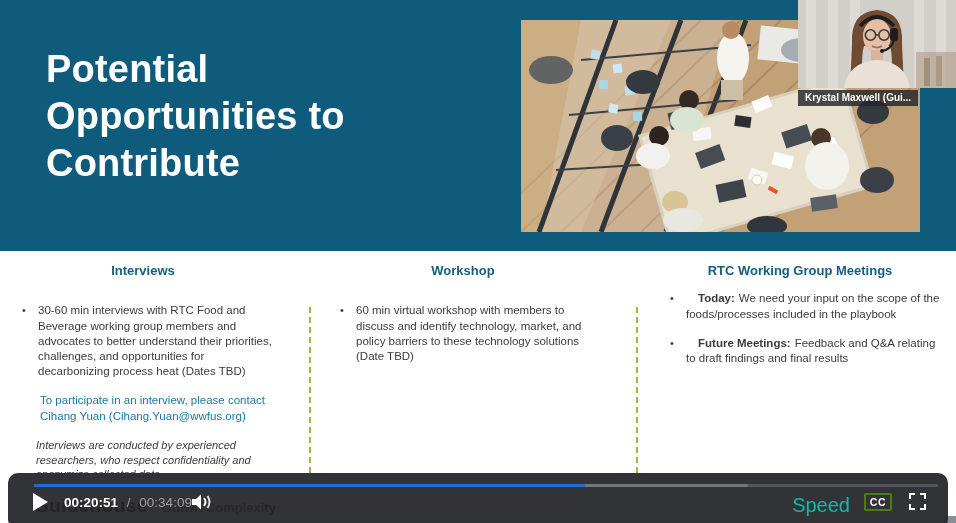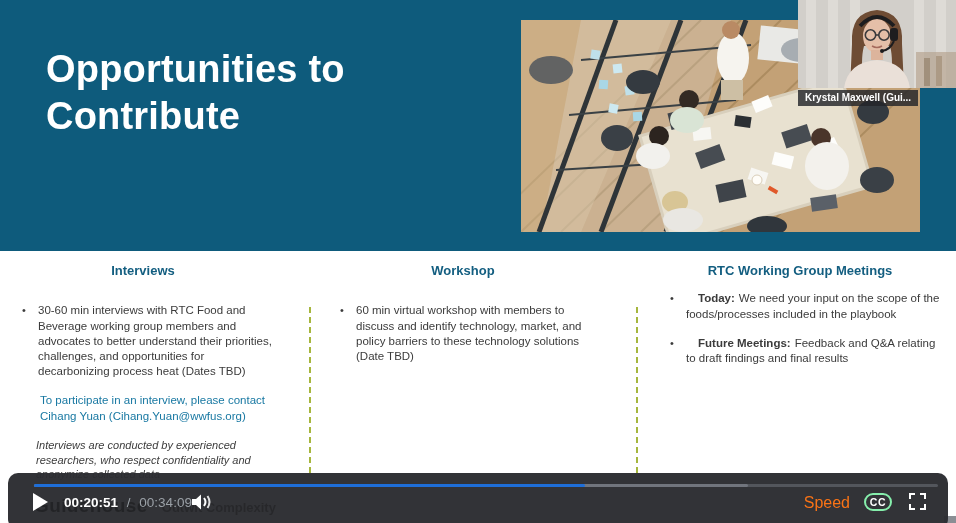--- a/index.html
+++ b/index.html
@@ -53,37 +53,38 @@
 
   .time-group { position:absolute; left:56px; top:22px; font-size:13.5px; white-space:nowrap; }
   .time-current { font-weight:bold; color:#fff; }
   .time-sep, .time-duration { color:#9aa0a6; font-weight:normal; }
   .time-sep { margin:0 5px; }
 
   .volume-btn { position:absolute; left:182px; top:20px; width:24px; height:18px; cursor:pointer; }
 
   .bar-watermark { position:absolute; left:0; right:0; top:28px; text-align:center; font-size:10.5px; color:#5c5f66; pointer-events:none; }
 
-  .speed-btn { position:absolute; right:98px; top:21px; font-size:16px; color:#f97316; cursor:pointer; }
-  .cc-btn { position:absolute; right:56px; top:20px; border:2px solid #86efac; border-radius:9px; font-size:10.5px;
+  .speed-btn { position:absolute; right:98px; top:21px; font-size:20px; color:#14b8a6; cursor:pointer; }
+  .cc-btn { position:absolute; right:56px; top:20px; border:2px solid #4d7c0f; border-radius:2px; font-size:10.5px;
     font-weight:bold; padding:1px 4px 1px; letter-spacing:.5px; cursor:pointer; }
   .fs-btn { position:absolute; right:22px; top:20px; width:17px; height:17px; cursor:pointer; }
   .fs-btn span { position:absolute; width:6px; height:6px; border:2.5px solid #fff; }
   .fs-btn .tl { left:0; top:0;    border-right:none; border-bottom:none; }
   .fs-btn .tr { right:0; top:0;   border-left:none;  border-bottom:none; }
   .fs-btn .bl { left:0; bottom:0; border-right:none; border-top:none; }
   .fs-btn .br { right:0; bottom:0;border-left:none;  border-top:none; }
 </style>
 </head>
 <body>
 
 <div class="page">
 
   <div class="hero">
     <div class="title">
+      <div>Potential</div>
       <div>Opportunities to</div>
       <div>Contribute</div>
     </div>
 
     <svg class="photo" viewBox="0 0 399 212" preserveAspectRatio="none">
       <rect x="0" y="0" width="399" height="212" fill="#c3a176"></rect>
       <g stroke="#ac8c60" stroke-width="2">
         <line x1="-40" y1="212" x2="180" y2="0"></line>
           <line x1="0" y1="212" x2="220" y2="0"></line>
         <line x1="40" y1="212" x2="260" y2="0"></line>

